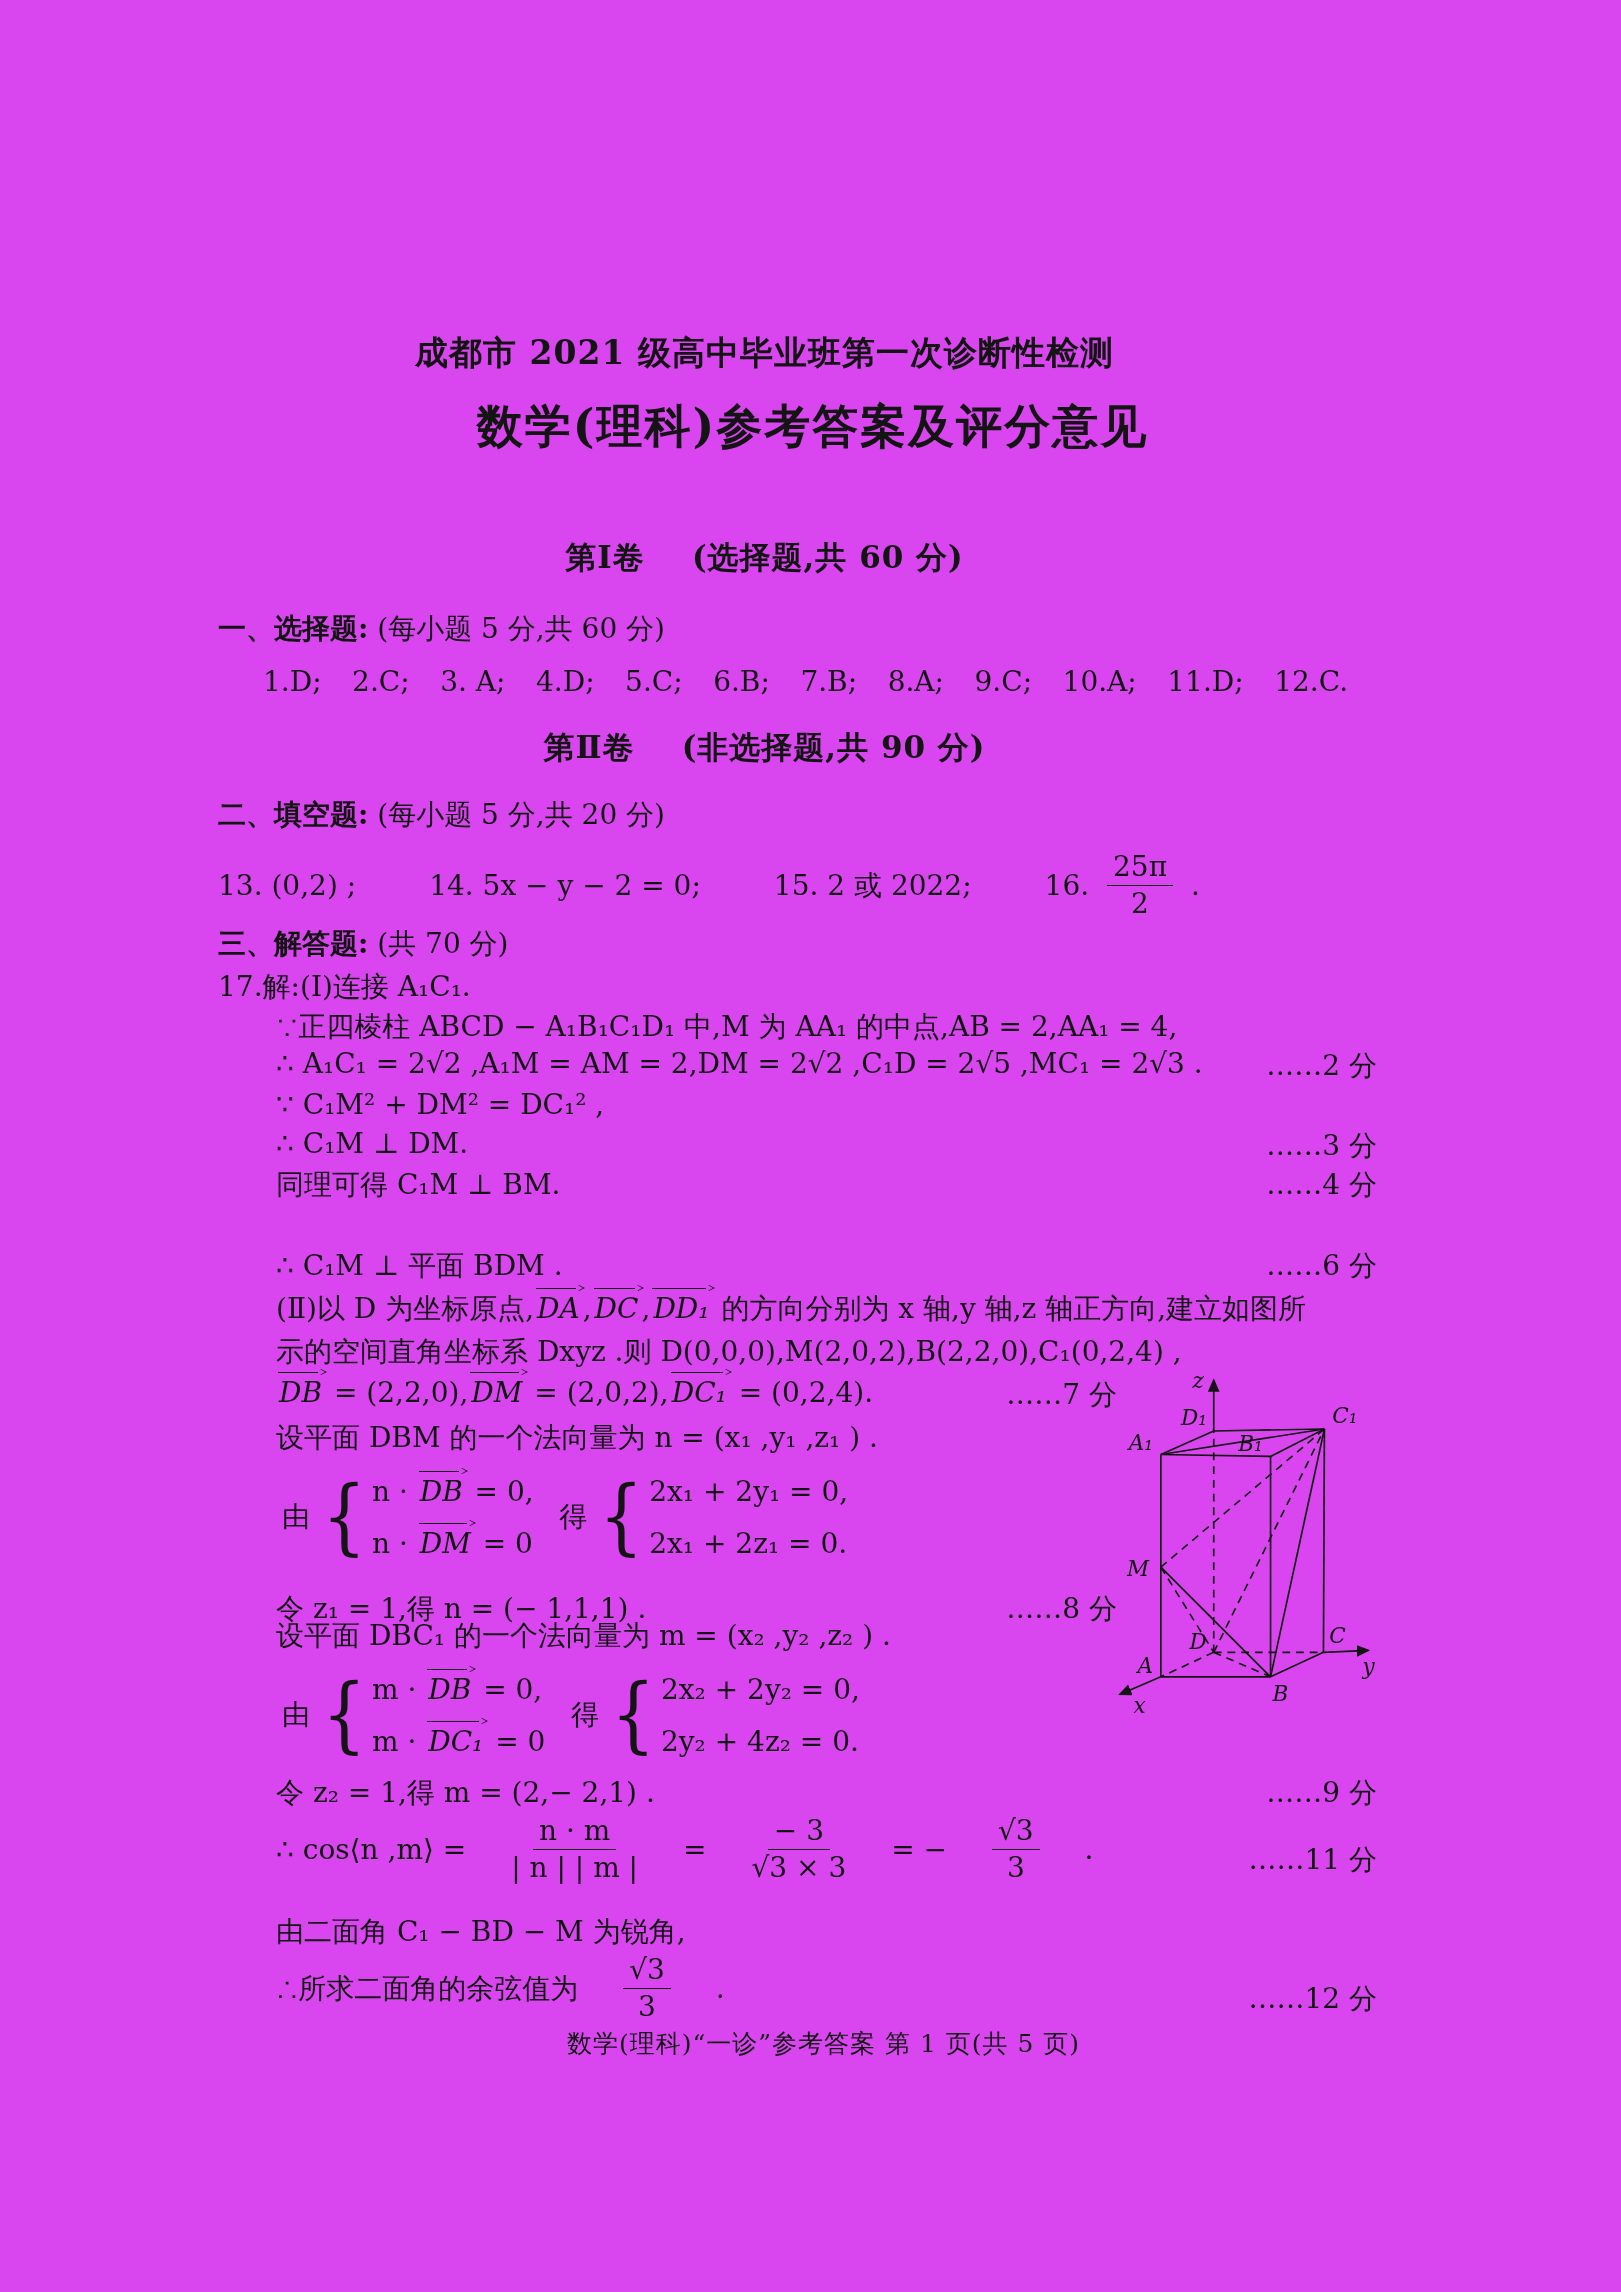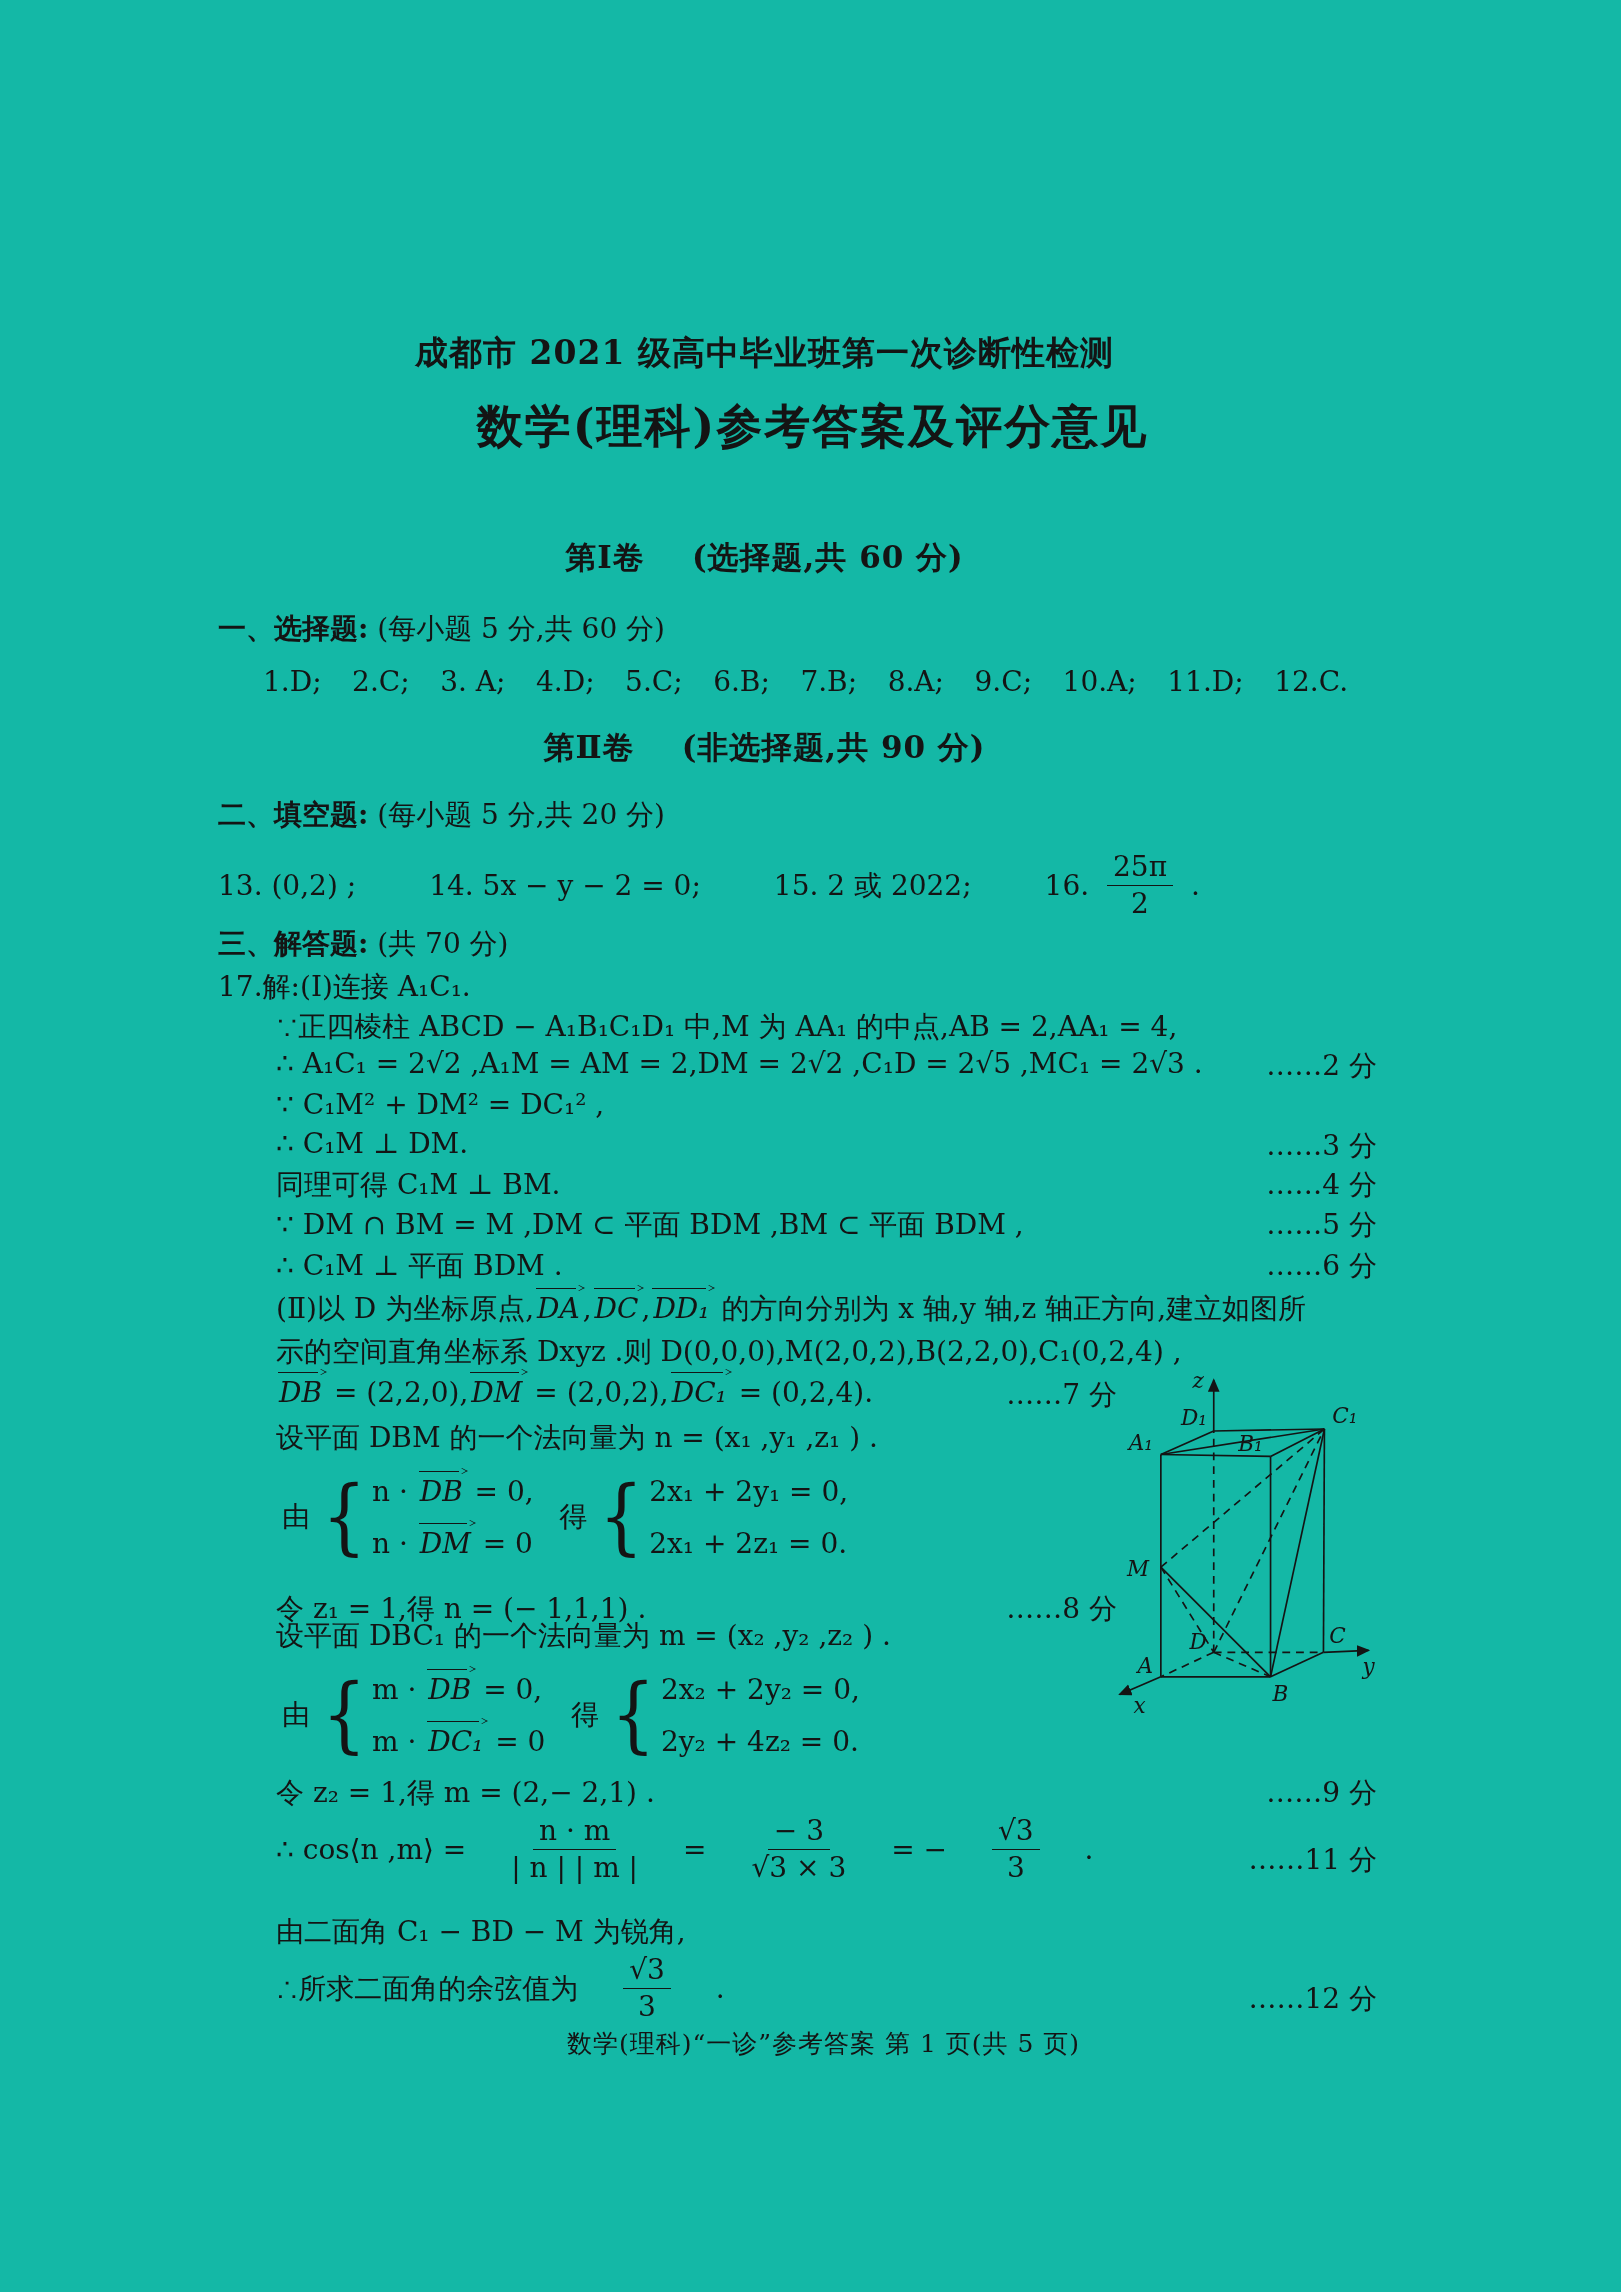--- a/index.html
+++ b/index.html
@@ -1,19 +1,19 @@
 <!DOCTYPE html>
 <html><head>
 <meta charset="utf-8">
 <style>
   html,body{margin:0;padding:0;background:#e8e8e8;}
   .page{
     position:relative;
     width:1621px;height:2293px;
-    background:#14b8a6;
+    background:#d946ef;
     font-family:"DejaVu Serif","Liberation Serif",serif;
     font-size:28px;color:#141414;
     overflow:hidden;
   }
   .abs{position:absolute;white-space:nowrap;}
   .centered{position:absolute;left:0;width:1529px;text-align:center;white-space:nowrap;}
   .t1{font-size:33px;font-weight:bold;letter-spacing:1px;}
   .t2{font-size:46px;font-weight:bold;letter-spacing:2px;margin-left:48px;}
   .h-sec{font-size:31px;font-weight:bold;letter-spacing:1px;}
   .lbl-b{font-weight:bold;}
@@ -117,24 +117,20 @@
   <div class="fline" style="top:1127px;">
     <span>∴ C₁M ⊥ DM.</span>
     <span class="marker">……3 分</span>
   </div>
 
   <div class="fline" style="top:1166px;">
     <span>同理可得 C₁M ⊥ BM.</span>
     <span class="marker">……4 分</span>
   </div>
 
-  <div class="fline" style="top:1206px;">
-    <span>∵ DM ∩ BM = M ,DM ⊂ 平面 BDM ,BM ⊂ 平面 BDM ,</span>
-    <span class="marker">……5 分</span>
-  </div>
 
   <div class="fline" style="top:1247px;">
     <span>∴ C₁M ⊥ 平面 BDM .</span>
     <span class="marker">……6 分</span>
   </div>
 
   <div class="fline" style="top:1290px;">
     <span>(Ⅱ)以 D 为坐标原点,</span><span class="vec">DA</span><span>,</span><span class="vec">DC</span><span>,</span><span class="vec">DD₁</span><span> 的方向分别为 x 轴,y 轴,z 轴正方向,建立如图所</span>
   </div>
   <div class="fline" style="top:1333px;">示的空间直角坐标系 Dxyz .则 D(0,0,0),M(2,0,2),B(2,2,0),C₁(0,2,4) ,</div>

